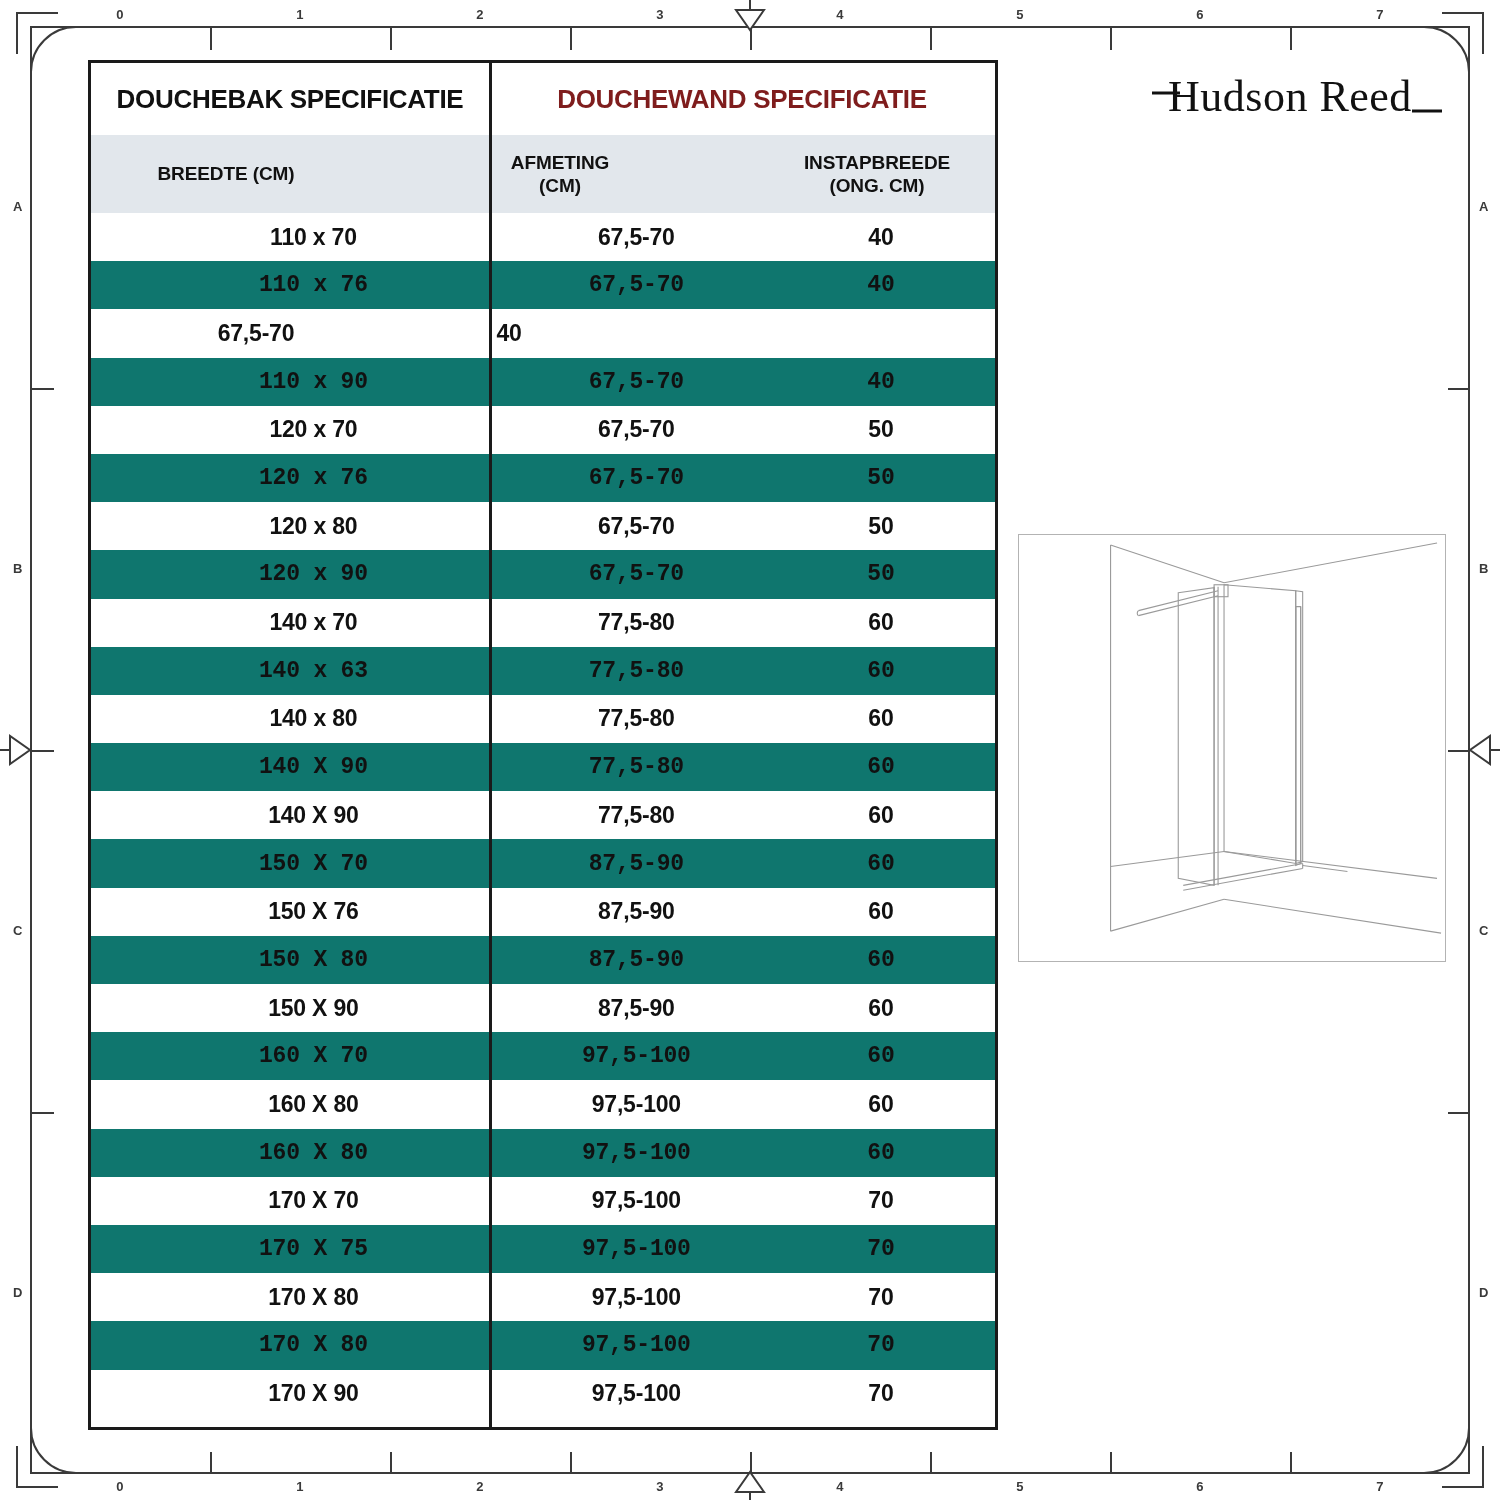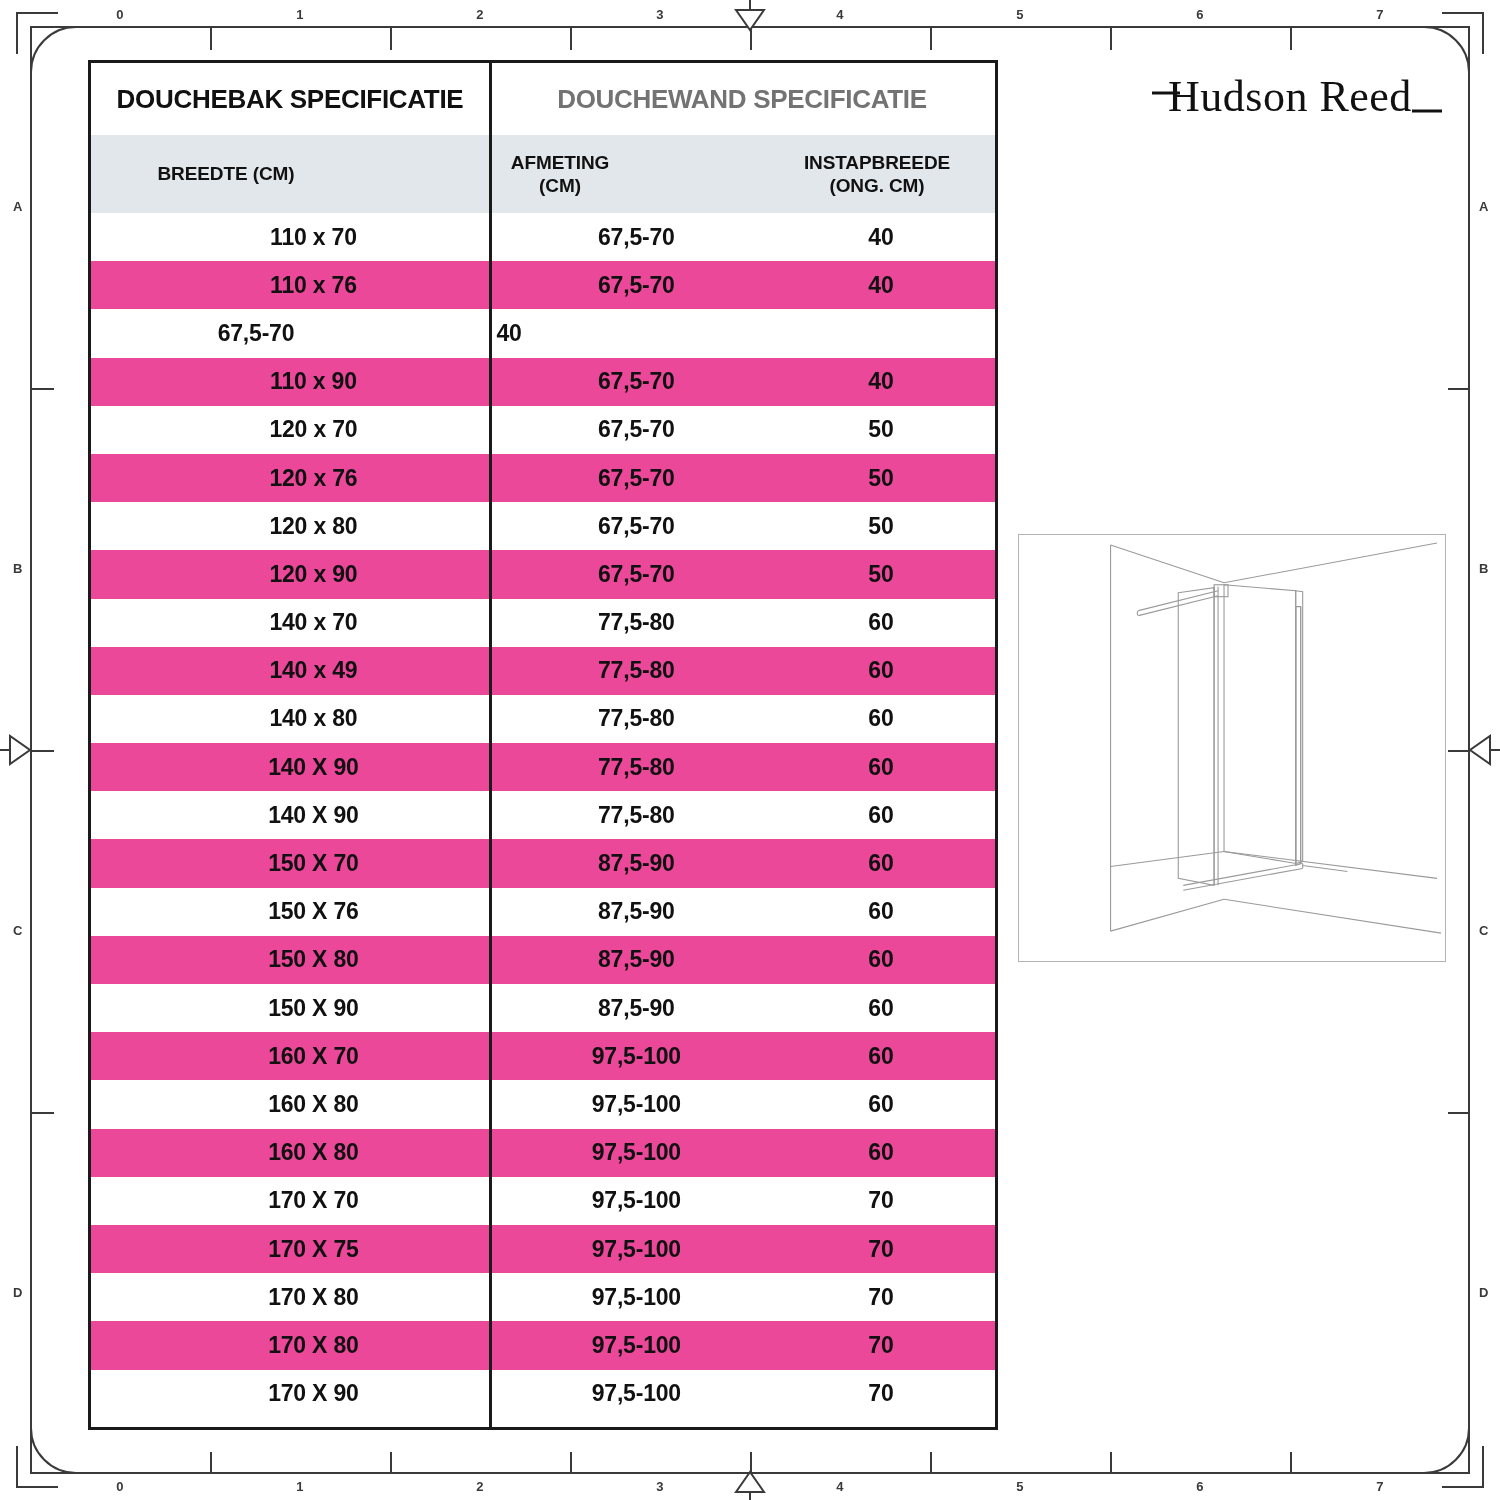--- a/index.html
+++ b/index.html
@@ -121,21 +121,21 @@
     color: #111111;
   }
   .thead-title .t-right {
     flex: 1;
     display: flex;
     align-items: center;
     justify-content: center;
     font-size: 26px;
     font-weight: 700;
     letter-spacing: -0.3px;
-    color: #737373;
+    color: #7f1d1d;
   }
 
   .thead-sub {
     display: flex;
     height: 78px;
     background: #e2e7ec;
   }
   .thead-sub .s-cell {
     display: flex;
     align-items: center;
@@ -149,21 +149,21 @@
   }
   .thead-sub .s-afm   { width: 398px; }
   .thead-sub .s-bre   { width: 270px; }
   .thead-sub .s-ins   { width: 236px; }
 
   .trow {
     display: flex;
     height: 48.2px;
     padding-left: 30px;
   }
-  .trow.shade { background: #ec4899; }
+  .trow.shade { background: #0f766e; font-family: Liberation Mono, monospace; }
   .trow .c {
     display: flex;
     align-items: center;
     justify-content: center;
     font-size: 23px;
     font-weight: 700;
     color: #111111;
     letter-spacing: -0.2px;
   }
   .trow .c-afm { width: 398px; }
@@ -339,21 +339,21 @@
             <div class="c c-afm">120 x 90</div>
             <div class="c c-bre">67,5-70</div>
             <div class="c c-ins">50</div>
           </div>
           <div class="trow">
             <div class="c c-afm">140 x 70</div>
             <div class="c c-bre">77,5-80</div>
             <div class="c c-ins">60</div>
           </div>
           <div class="trow shade">
-            <div class="c c-afm">140 x 49</div>
+            <div class="c c-afm">140 x 63</div>
             <div class="c c-bre">77,5-80</div>
             <div class="c c-ins">60</div>
           </div>
           <div class="trow">
             <div class="c c-afm">140 x 80</div>
             <div class="c c-bre">77,5-80</div>
             <div class="c c-ins">60</div>
           </div>
           <div class="trow shade">
             <div class="c c-afm">140 X 90</div>

